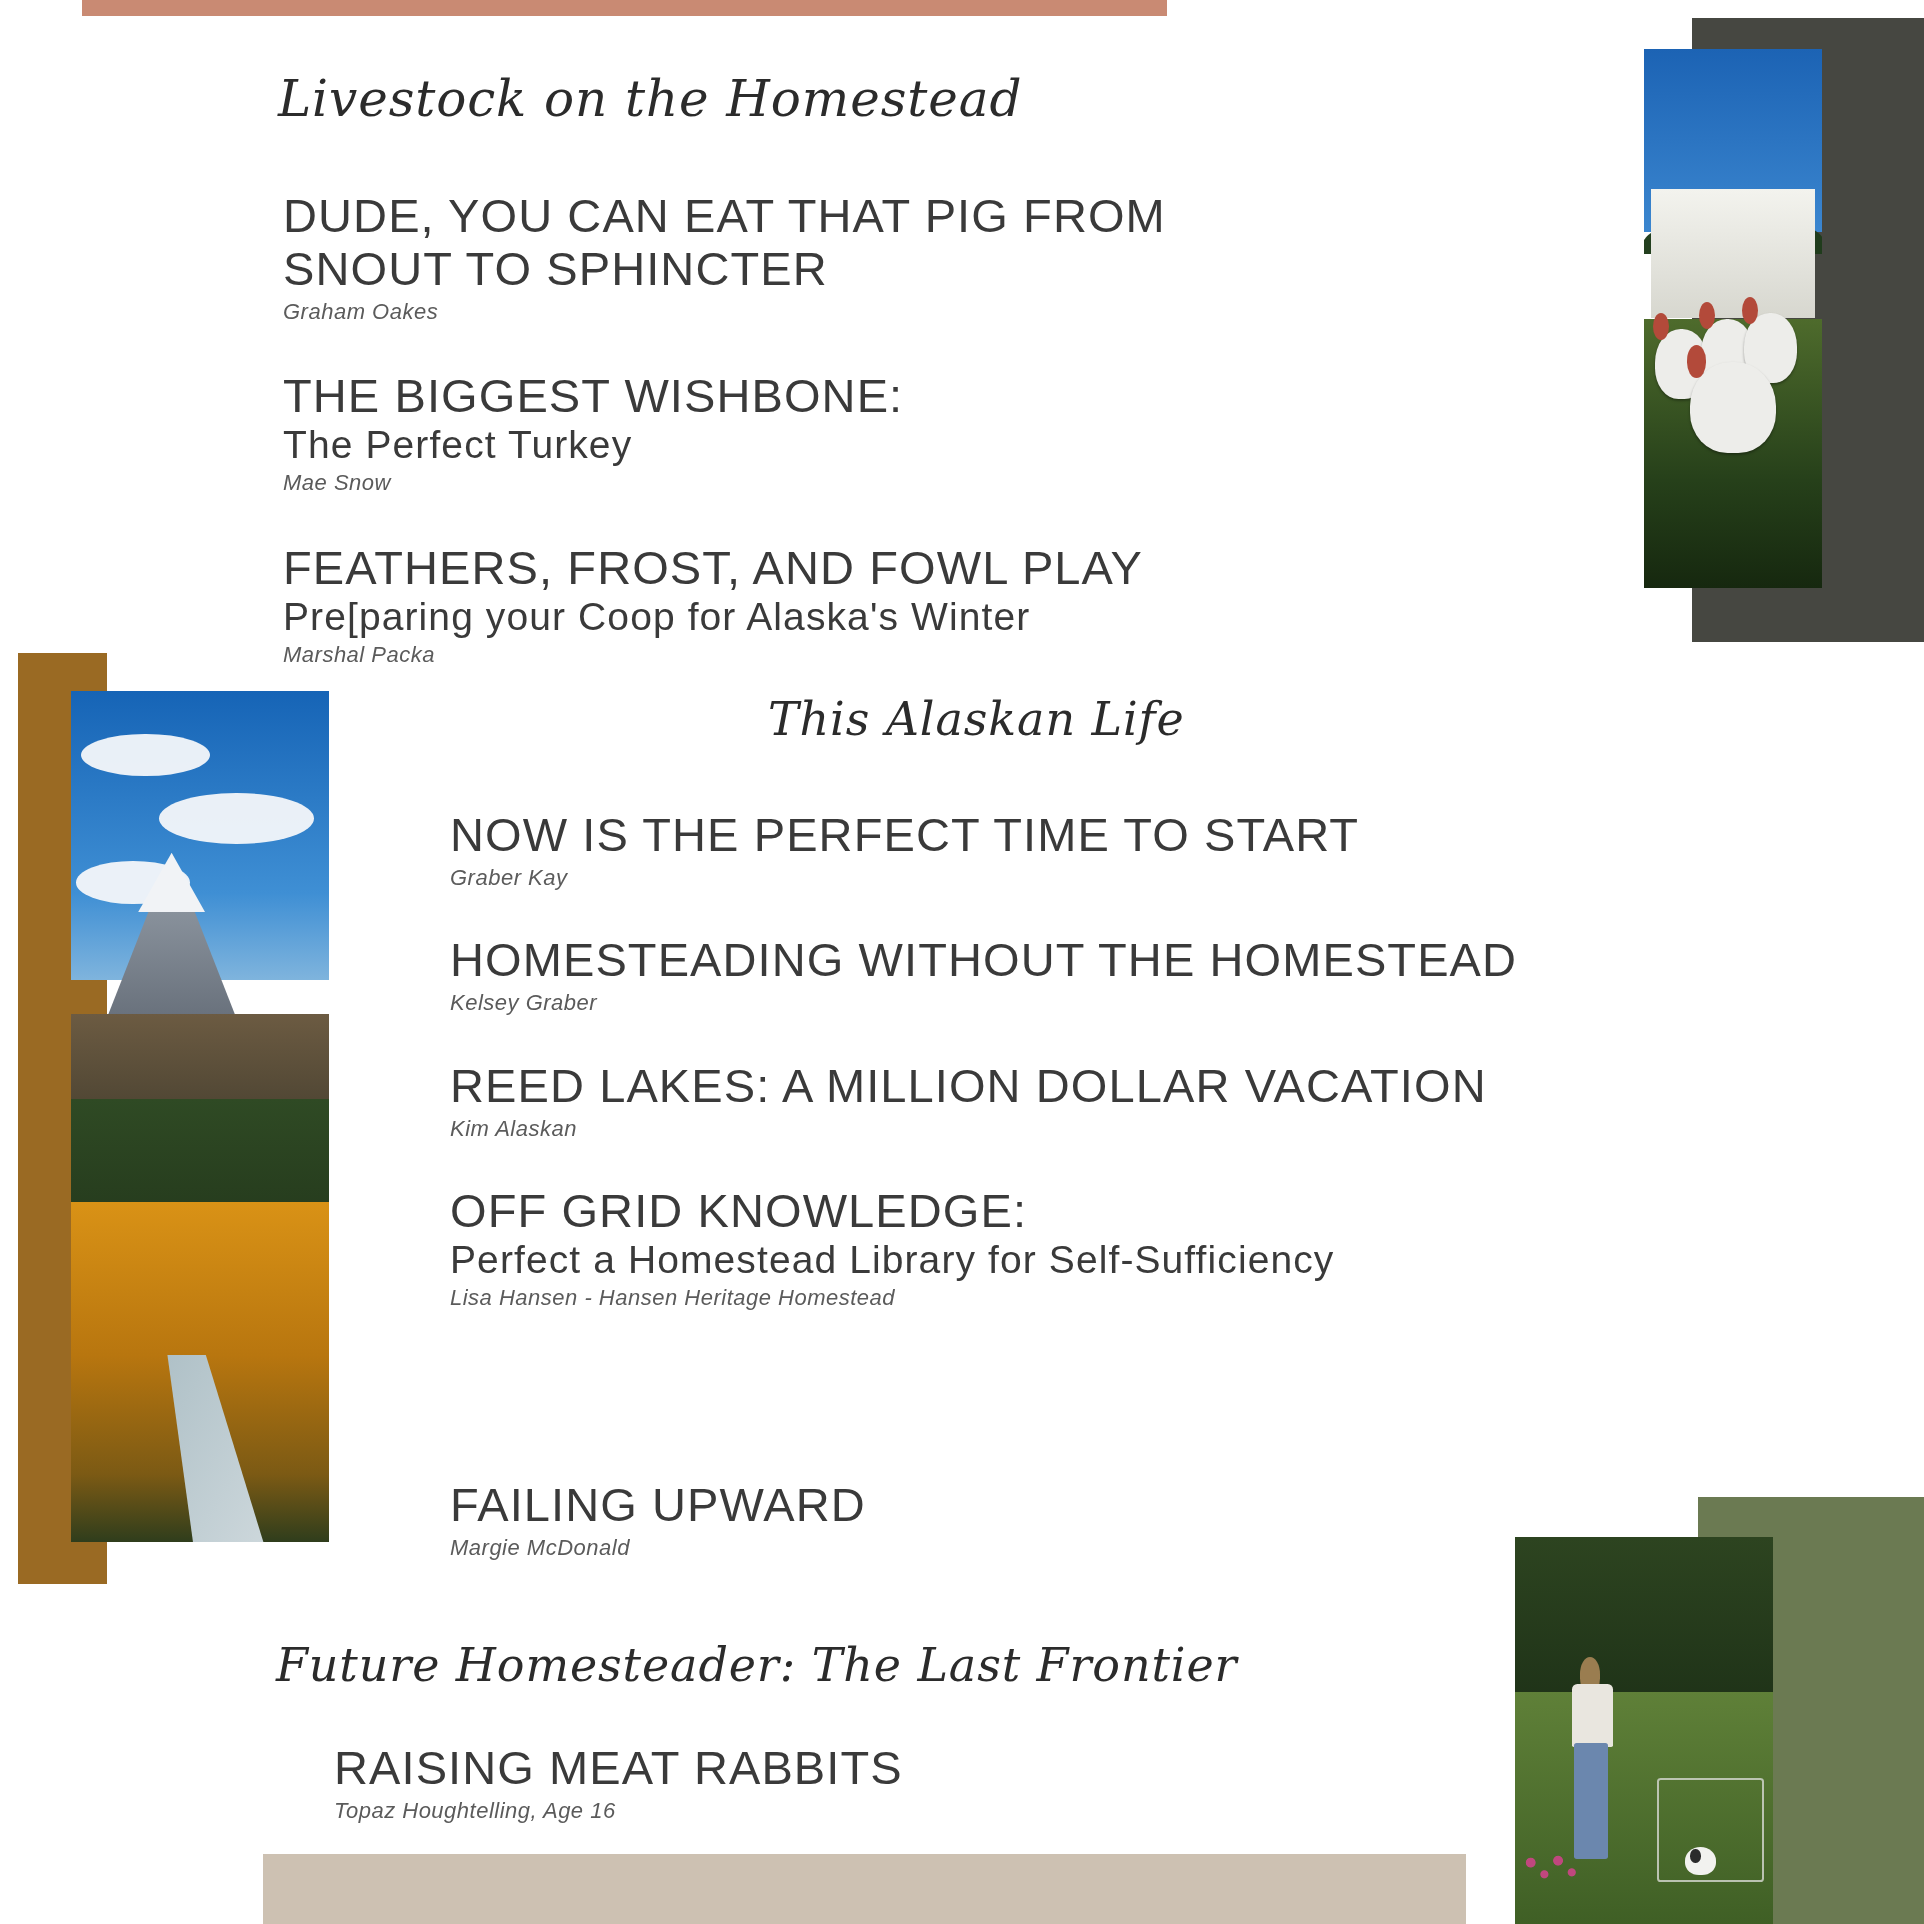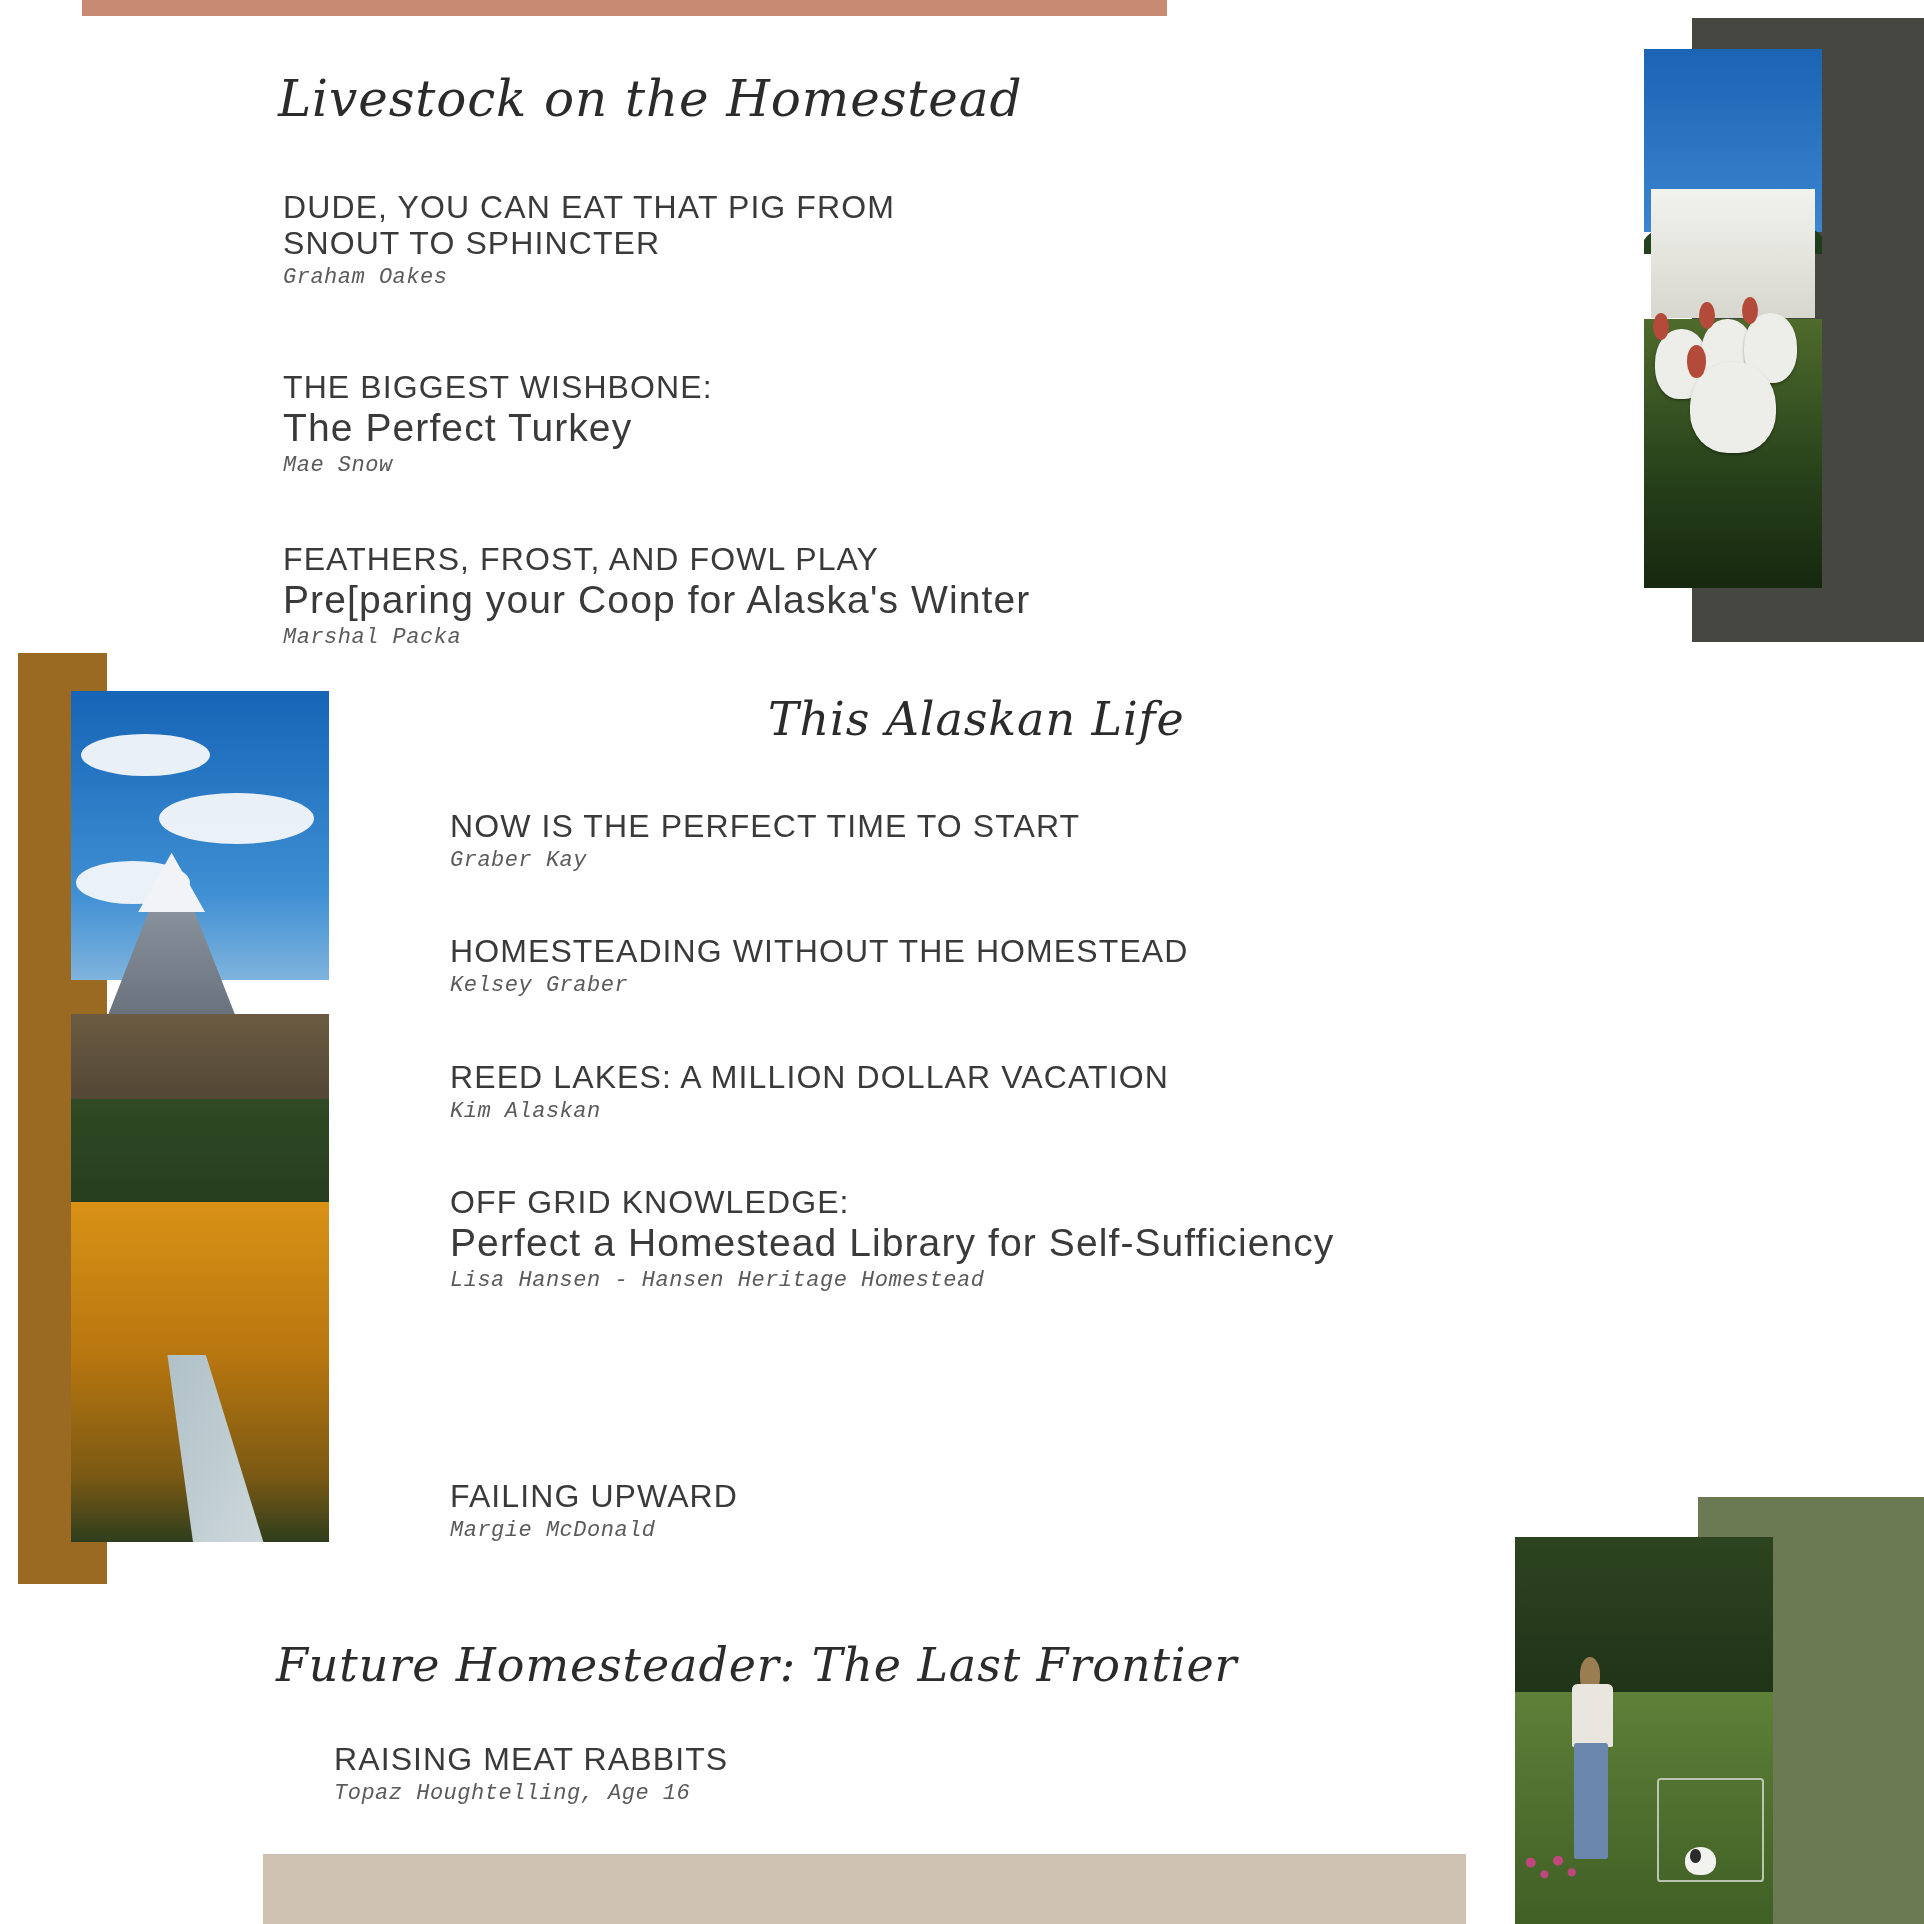--- a/index.html
+++ b/index.html
@@ -133,24 +133,24 @@
 
   .entry { position: absolute; }
   .entry .line1, .entry .line2 {
     font-family: "Liberation Sans", sans-serif;
     font-weight: 300;
     color: #3a3a3a;
     letter-spacing: 1.1px;
     white-space: nowrap;
     line-height: 1.12;
   }
-  .entry .line1 { font-size: 32px; text-transform: uppercase; }
+  .entry .line1 { font-size: 47px; text-transform: uppercase; }
   .entry .line2 { font-size: 39px; }
   .entry .author {
-    font-family: Liberation Mono, monospace;
+    font-family: Liberation Sans, sans-serif;
     font-style: italic;
     font-size: 22px;
     color: #5b5b5b;
     letter-spacing: 0.5px;
     white-space: nowrap;
     margin-top: 3.6px;
   }
 
   
   #e1 { left: 283px; top: 190px; }

